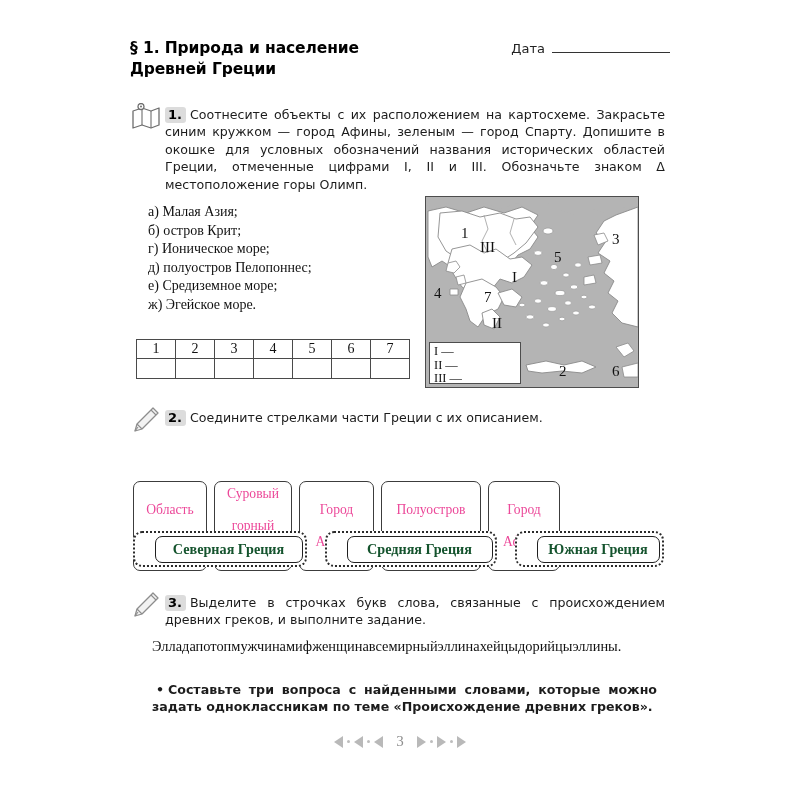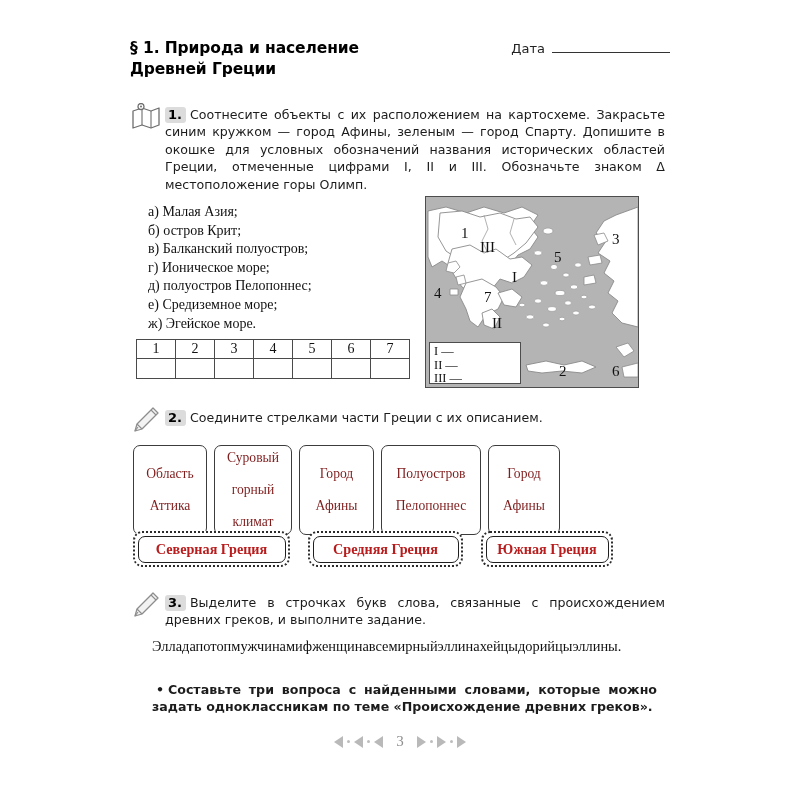--- a/index.html
+++ b/index.html
@@ -153,24 +153,25 @@
     border: 1.4px solid #3c3c3c;
     border-radius: 7px;
     background: #fff;
     display: flex;
     align-items: center;
     justify-content: center;
     text-align: center;
     font-family: "Liberation Serif", serif;
     font-size: 13.6px;
     line-height: 16px;
-    color: #7f1d1d;
+    color: #ec4899;
     padding: 4px 5px;
     box-sizing: border-box;
     min-height: 54px;
+    margin-top: 36px;
   }
   .cbox span { display: block; }
 
   
   .regionrow {
     position: absolute;
     display: flex;
     gap: 18px;
   }
   .rbox-outer {
@@ -182,24 +183,25 @@
   .rbox {
     border: 1.5px solid #1f1f1f;
     border-radius: 7px;
     height: 27px;
     display: flex;
     align-items: center;
     justify-content: center;
     font-family: "Liberation Serif", serif;
     font-weight: bold;
     font-size: 14.2px;
-    color: #b91c1c;
+    color: #14532d;
     padding: 2px 10px;
     box-sizing: border-box;
     white-space: nowrap;
+    margin-left: 17px;
   }
 
   
   .letterstring {
     position: absolute;
     font-family: "Liberation Serif", serif;
     font-size: 14.4px;
     line-height: 18.4px;
     color: #111;
     text-align: justify;
@@ -269,21 +271,20 @@
       </svg>
     </div>
     <div class="task-body">
       <span class="task-num">1.</span><span>Соотнесите объекты с их расположением на картосхеме. Закрасьте синим кружком — город Афины, зеленым — город Спарту. Допишите в окошке для условных обозначений названия исторических областей Греции, отмеченные цифрами I, II и III. Обозначьте знаком Δ местоположение горы Олимп.</span>
     </div>
   </div>
 
   <div class="serif-list" style="left:148px; top:203px; width:260px;">
     <div>а) Малая Азия;</div>
     <div>б) остров Крит;</div>
-    <div>в) Балканский полуостров;</div>
     <div>г) Ионическое море;</div>
     <div>д) полуостров Пелопоннес;</div>
     <div>е) Средиземное море;</div>
     <div>ж) Эгейское море.</div>
   </div>
 
   <table class="grid-table" style="left:136px; top:339px;">
     <tbody>
         <tr>
       <td>1</td>

